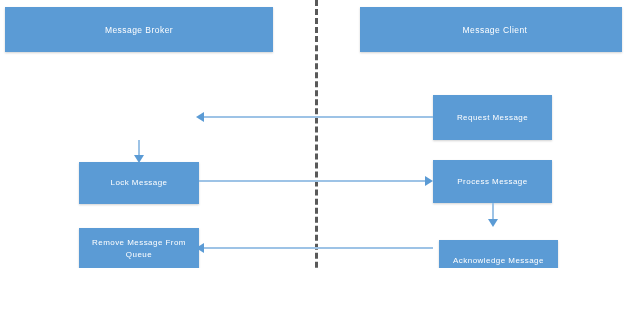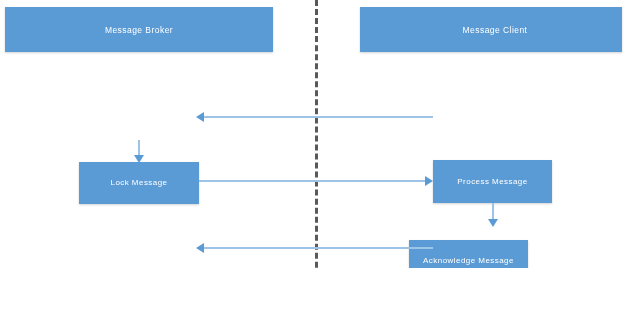--- a/index.html
+++ b/index.html
@@ -87,20 +87,23 @@
     <span class="label">Message Broker</span>
   </div>
 
   <div class="node lane-header" style="left:360px; top:7px; width:262px; height:45px;padding-left:14px;">
     <span class="label">Message Client</span>
   </div>
 
   <div class="divider" style="left:315px;"></div>
 
 
+  <div class="node" style="left:433px; top:95px; width:119px; height:45px;">
+    <span class="label">Request Message</span>
+  </div>
 
   <div class="hline" style="left:203px; top:116px; width:230px;"></div>
   <div class="arrow-left" style="left:196px; top:112px;"></div>
 
   <div class="vline" style="left:138px; top:140px; height:17px;"></div>
   <div class="arrow-down" style="left:134px; top:155px;"></div>
 
   <div class="node" style="left:79px; top:162px; width:120px; height:42px;">
     <span class="label">Lock Message</span>
   </div>
@@ -108,21 +111,24 @@
   <div class="node" style="left:433px; top:160px; width:119px; height:43px;">
     <span class="label">Process Message</span>
   </div>
 
   <div class="hline" style="left:199px; top:180px; width:227px;"></div>
   <div class="arrow-right" style="left:425px; top:176px;"></div>
 
   <div class="vline" style="left:492px; top:203px; height:18px;"></div>
   <div class="arrow-down" style="left:488px; top:219px;"></div>
 
+  <div class="node" style="left:79px; top:228px; width:120px; height:42px;">
+    <span class="label">Remove Message From Queue</span>
+  </div>
 
-  <div class="node" style="left:409px; top:228px; width:119px; height:42px;margin-top:12px;">
+  <div class="node" style="left:439px; top:228px; width:119px; height:42px;margin-top:12px;">
     <span class="label">Acknowledge Message</span>
   </div>
 
   <div class="hline" style="left:203px; top:247px; width:230px;"></div>
   <div class="arrow-left" style="left:196px; top:243px;"></div>
 
 </div>
 
 </body></html>

